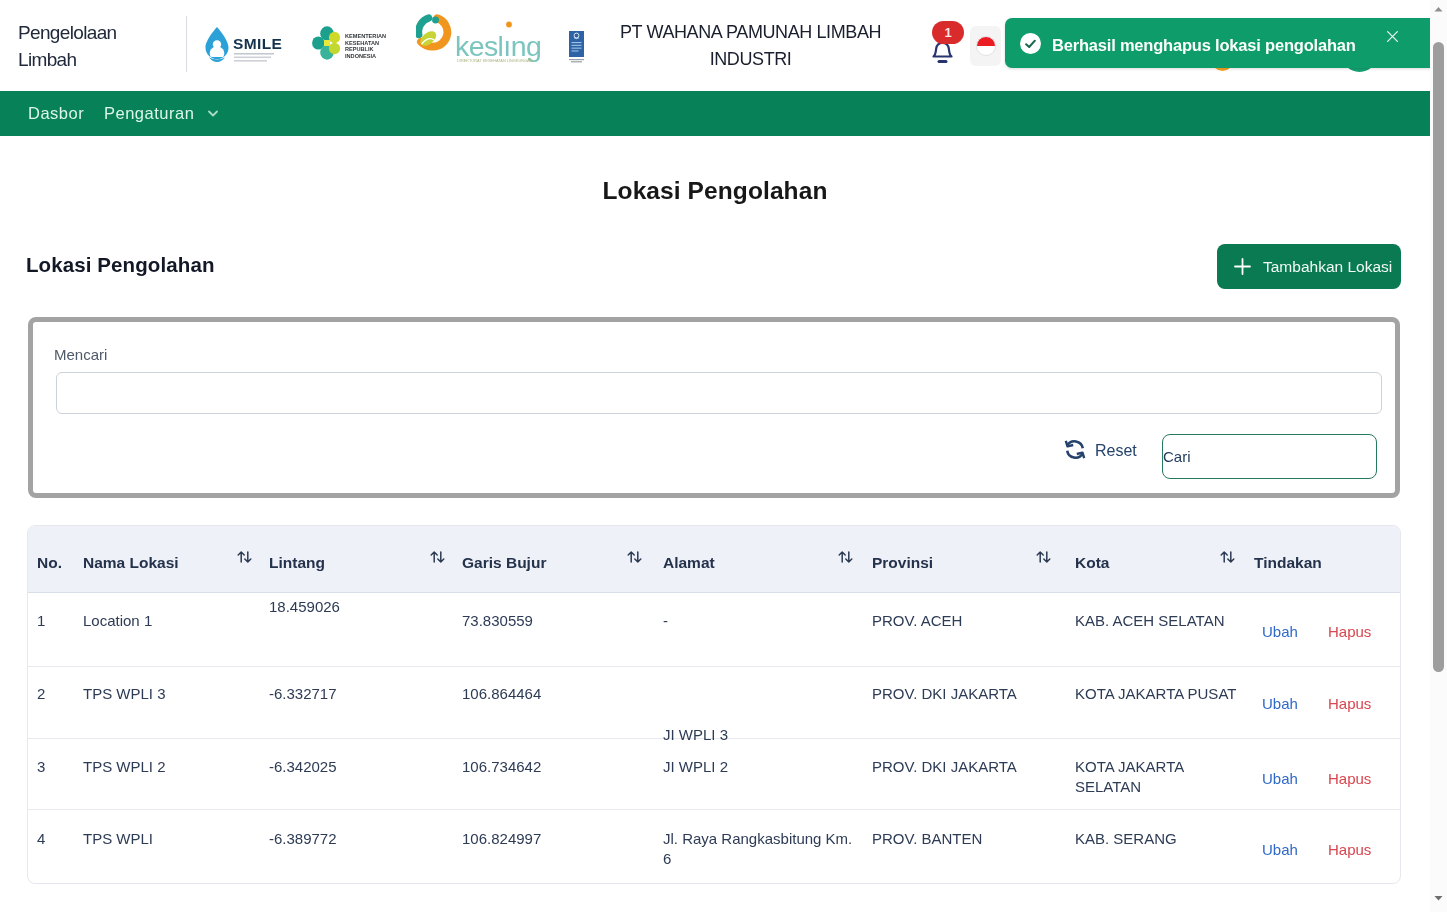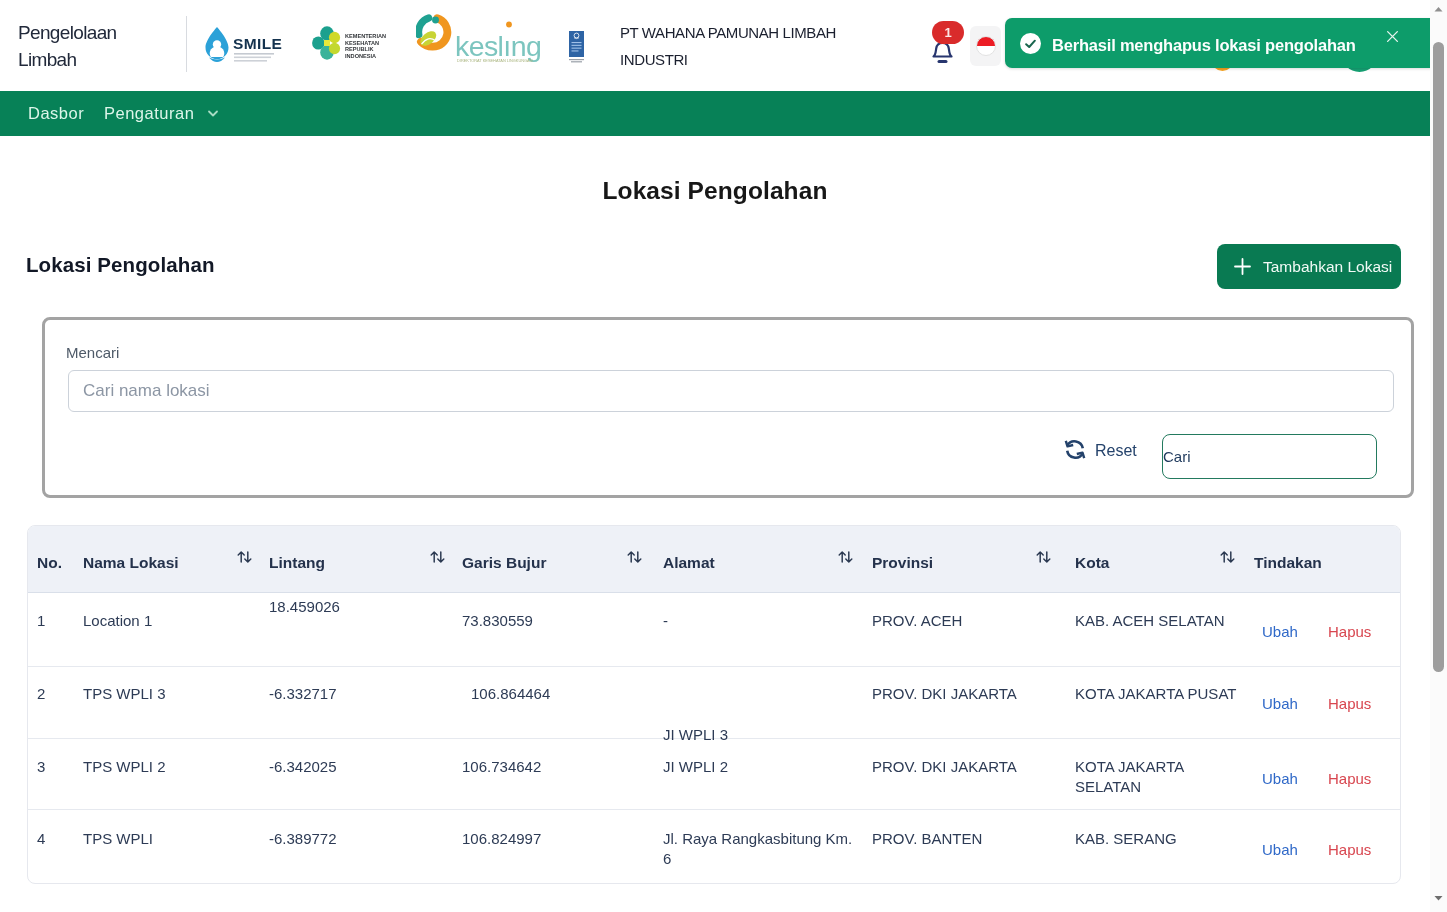--- a/index.html
+++ b/index.html
@@ -3,21 +3,21 @@
 <meta charset="utf-8">
 <style>
 * { margin:0; padding:0; box-sizing:border-box; }
 html,body { width:1447px; height:912px; overflow:hidden; }
 body { position:relative; background:#fff; font-family:"Liberation Sans", sans-serif; }
 .abs { position:absolute; }
 
 
 .brand { left:18px; top:19px; font-size:19px; line-height:27px; color:#21293a; letter-spacing:-0.65px; }
 .divider { left:186px; top:16px; width:1px; height:56px; background:#d8dbe0; }
-.company { left:620px; top:19px; font-size:15px; line-height:27px; color:#1a1f2e; letter-spacing:-0.4px; }
+.company { left:620px; top:19px; font-size:18px; line-height:27px; color:#1a1f2e; letter-spacing:-0.4px;text-align:center; }
 
 
 .badge { left:932px; top:21px; width:32px; height:23px; border-radius:12px; background:#d92b2b; color:#fde8e8; font-size:13px; font-weight:bold; text-align:center; line-height:23px; z-index:3; }
 .flagbtn { left:970px; top:26px; width:31px; height:40px; border-radius:6px; background:#f4f4f5; }
 .flagc { left:976px; top:36px; width:20px; height:20px; border-radius:50%; background:linear-gradient(#ec1c24 0 50%, #ffffff 50% 100%); border:0.5px solid #e3e3e3; }
 
 
 .av1 { left:1212px; top:50px; width:21px; height:21px; border-radius:50%; background:#f6a21e; z-index:1; }
 .av2 { left:1341px; top:35px; width:37px; height:37px; border-radius:50%; background:#16a173; z-index:1; }
 
@@ -34,21 +34,21 @@
 
 .pagetitle { left:0; top:176.5px; width:1430px; text-align:center; font-size:24.5px; font-weight:bold; color:#171717; letter-spacing:0.1px; }
 
 
 .sechead { left:26px; top:253px; font-size:20.5px; font-weight:bold; color:#121826; letter-spacing:0.1px; }
 .addbtn { left:1217px; top:244px; width:184px; height:45px; background:#097a52; border-radius:8px; color:#f2faf6; font-size:15.5px; }
 .addbtn .pl { position:absolute; left:17px; top:14px; width:17px; height:17px; }
 .addbtn .lbl { position:absolute; left:46px; top:0; height:34px; line-height:45px; }
 
 
-.scard { left:28px; top:317px; width:1372px; height:181px; border:3px solid #a3a3a3; border-radius:8px; background:#fff;margin-left:14px; }
+.scard { left:28px; top:317px; width:1372px; height:181px; border:5px solid #a3a3a3; border-radius:8px; background:#fff; }
 .scard .lab { position:absolute; left:21px; top:24px; font-size:15px; color:#4e5a68; }
 .scard .inp { position:absolute; left:23px; top:50px; width:1326px; height:42px; border:1px solid #ccd2da; border-radius:6px; }
 .scard .ph { position:absolute; left:38px; top:50px; height:42px; line-height:41px; font-size:17px; color:#8c96a4; }
 .reseti { left:1064px; top:439px; width:22px; height:21px; }
 .resett { left:1095px; top:442px; font-size:16px; color:#24426b; }
 .caribtn { left:1162px; top:434px; width:215px; height:45px; border:1px solid #237a5e; border-radius:8px; background:#fff; line-height:43px; font-size:15px; color:#223c5f; }
 
 
 .tcard { left:27px; top:525px; width:1374px; height:359px; border:1px solid #e6e8ee; border-radius:8px; background:#fff; overflow:hidden; }
 .thead { position:absolute; left:0; top:0; width:1372px; height:67px; background:#eef1f7; border-bottom:1px solid #d9dfe9; }
@@ -156,21 +156,20 @@
 <div class="abs addbtn">
   <svg class="pl" viewBox="0 0 17 17">
       <path d="M8.5 1 V16 M1 8.5 H16" stroke="#ffffff" stroke-width="1.8" stroke-linecap="round"></path>
     </svg>
   <span class="lbl">Tambahkan Lokasi</span>
 </div>
 
 <div class="abs scard">
   <div class="lab">Mencari</div>
   <div class="inp"></div>
-  <div class="ph">Cari nama lokasi</div>
 </div>
 <svg class="abs reseti" viewBox="0 0 22 21">
   <path d="M3.2 6.6 A 8.4 8.4 0 0 1 18.8 9.3" fill="none" stroke="#24426b" stroke-width="2.6"></path>
   <path d="M18.8 14.4 A 8.4 8.4 0 0 1 3.2 11.7" fill="none" stroke="#24426b" stroke-width="2.6"></path>
   <path d="M1.8 1.8 L3.5 7.4 L9.2 6.0" fill="none" stroke="#24426b" stroke-width="2.4" stroke-linejoin="round"></path>
   <path d="M20.2 19.2 L18.5 13.6 L12.8 15.0" fill="none" stroke="#24426b" stroke-width="2.4" stroke-linejoin="round"></path>
 </svg>
 <div class="abs resett">Reset</div>
 <div class="abs caribtn">Cari</div>
 
@@ -212,21 +211,21 @@
   <span class="td" style="left:434px; top:84.5px;">73.830559</span>
   <span class="td" style="left:635px; top:84.5px;">-</span>
   <span class="td" style="left:844px; top:84.5px;">PROV. ACEH</span>
   <span class="td" style="left:1047px; top:84.5px;">KAB. ACEH SELATAN</span>
   <span class="lnkb" style="left:1234px; top:96.5px;">Ubah</span>
   <span class="lnkr" style="left:1300px; top:96.5px;">Hapus</span>
 
   <span class="td" style="left:9px; top:157.5px;">2</span>
   <span class="td" style="left:55px; top:157.5px;">TPS WPLI 3</span>
   <span class="td" style="left:241px; top:157.5px;">-6.332717</span>
-  <span class="td" style="left:434px; top:157.5px;margin-left:9px;">106.864464</span>
+  <span class="td" style="left:434px; top:157.5px;">106.864464</span>
   <span class="td" style="left:635px; top:157.5px;margin-top:41px;">JI WPLI 3</span>
   <span class="td" style="left:844px; top:157.5px;">PROV. DKI JAKARTA</span>
   <span class="td" style="left:1047px; top:157.5px;">KOTA JAKARTA PUSAT</span>
   <span class="lnkb" style="left:1234px; top:169px;">Ubah</span>
   <span class="lnkr" style="left:1300px; top:169px;">Hapus</span>
 
   <span class="td" style="left:9px; top:230.7px;">3</span>
   <span class="td" style="left:55px; top:230.7px;">TPS WPLI 2</span>
   <span class="td" style="left:241px; top:230.7px;">-6.342025</span>
   <span class="td" style="left:434px; top:230.7px;">106.734642</span>

